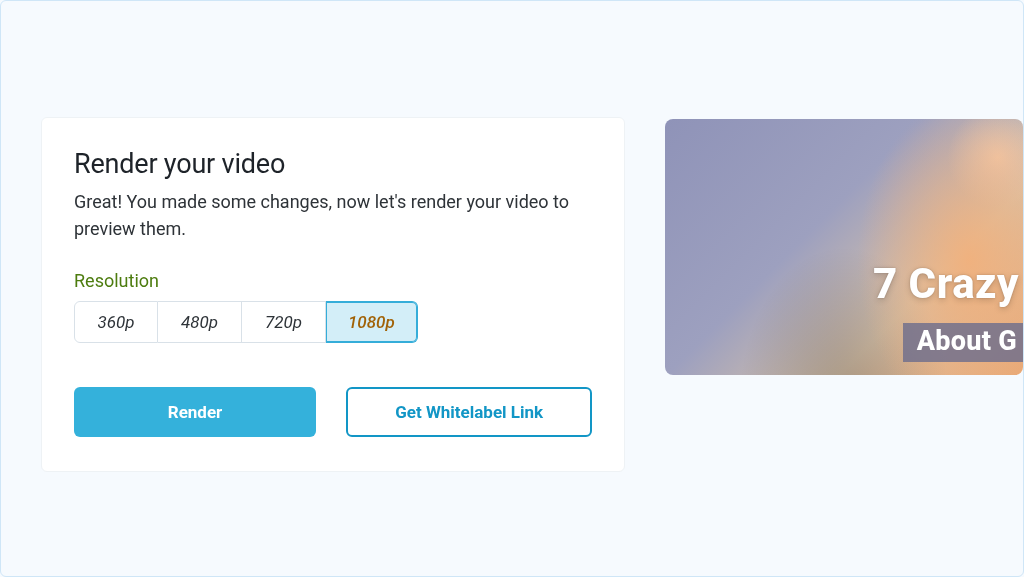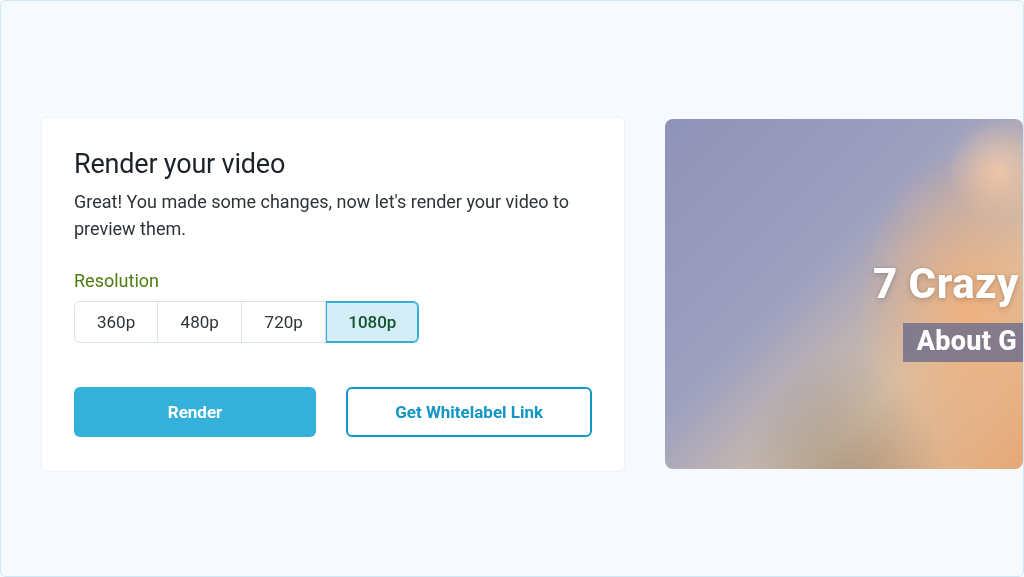--- a/index.html
+++ b/index.html
@@ -44,39 +44,40 @@
   .field-label {
     font-size: 18px;
     color: #4d7c0f;
     margin-bottom: 10px;
   }
   .seg-group {
     display: inline-flex;
     border-radius: 0;
     overflow: hidden;
     margin-bottom: 44px;
+    font-style: italic;
   }
   .seg {
     border: 1px solid #d9e1e8;
     background: #ffffff;
     color: #2e3338;
     font-size: 17px;
     padding: 10px 22px;
     min-width: 84px;
     text-align: center;
     cursor: pointer;
     user-select: none;
   }
   .seg + .seg { border-left: none; }
   .seg:first-child { border-top-left-radius: 6px; border-bottom-left-radius: 6px; }
   .seg:last-child  { border-top-right-radius: 6px; border-bottom-right-radius: 6px; }
   .seg.selected {
     background: #d3eef8;
     border-color: #35add9;
-    color: #14532d;
+    color: #a16207;
     font-weight: 500;
     position: relative;
     box-shadow: inset 0 0 0 1px #35add9;
   }
   .button-row {
     display: flex;
     gap: 30px;
   }
   .btn {
     flex: 1;
@@ -97,21 +98,21 @@
   }
   .btn-outline {
     background: #ffffff;
     color: #1296c6;
     border: 2px solid #1296c6;
   }
 
   
   .preview {
     width: 370px;
-    height: 350px;
+    height: 256px;
     border-radius: 8px;
     position: relative;
     overflow: hidden;
     background: linear-gradient(135deg, #8f93b8 0%, #9da0bf 42%, #d6c1a9 70%, #e8a876 100%);
     margin-top: 2px;
     text-decoration: underline;
   }
   .preview::before{
     content:"";
     position:absolute; inset:0;

